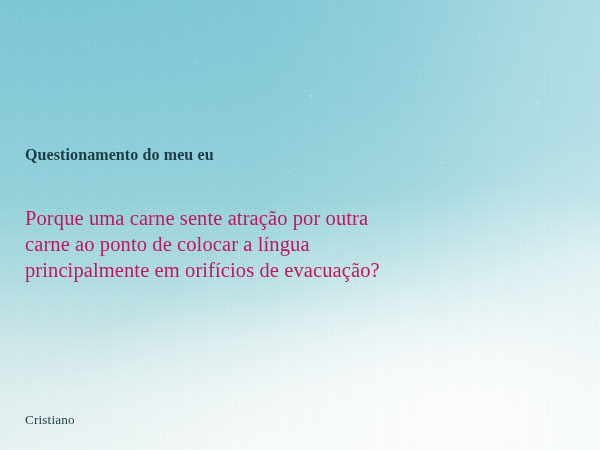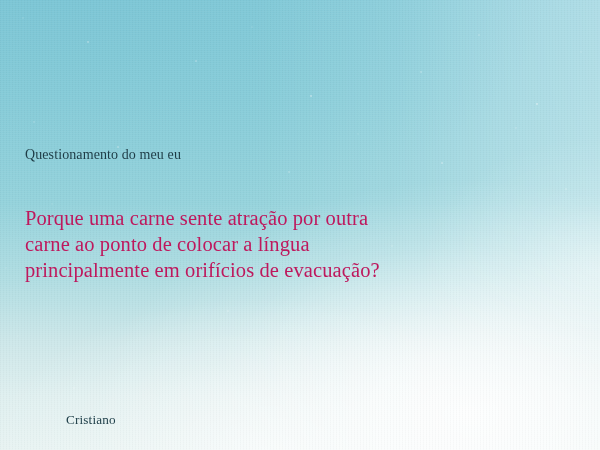--- a/index.html
+++ b/index.html
@@ -135,45 +135,45 @@
   
 
   #content {
     position: absolute;
     left: 25px;
     top: 142px;
     right: 20px;
   }
 
   #quote-title {
-    font-size: 14px;
+    font-size: 16px;
     line-height: 26px;
     color: #1d3b45;
     letter-spacing: 0.1px;
     white-space: pre;
+    font-weight: bold;
   }
 
   #quote-body {
     margin-top: 37px;
     font-size: 20.5px;
     line-height: 26px;
     color: #be185d;
     letter-spacing: 0.1px;
     white-space: pre-line;
   }
 
   #author-name {
     position: absolute;
     left: 25px;
     top: 411px;
     font-size: 13.2px;
     line-height: 17px;
     color: #21414b;
     letter-spacing: 0.15px;
-    margin-left: 41px;
   }
 </style>
 </head>
 <body>
 
 <div id="card">
 
   <div class="bg-layer" id="bg-sky"></div>
   <div class="bg-layer" id="bg-vertical-wash"></div>
   <div class="bg-layer" id="bg-horizontal-wash"></div>

